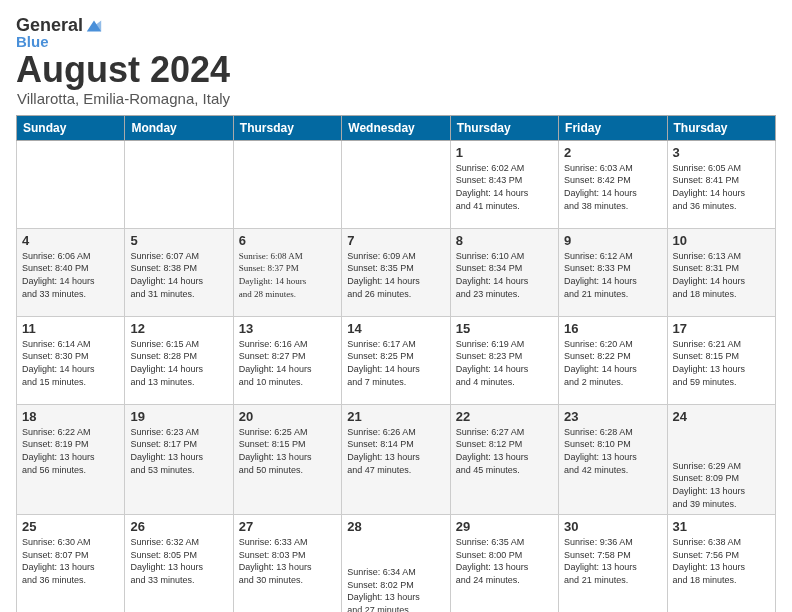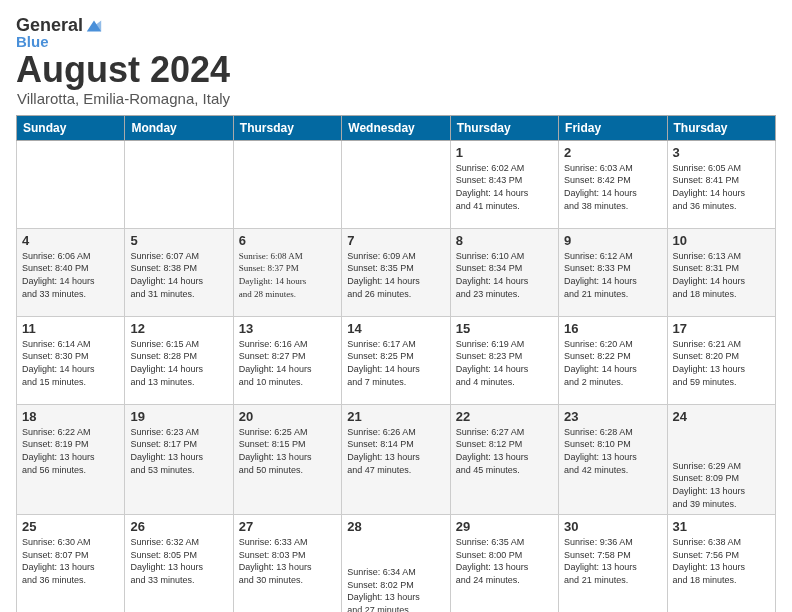--- a/index.html
+++ b/index.html
@@ -244,21 +244,21 @@
         <td>
           <span class="day-number">16</span>
           <div class="day-info" style="white-space: pre-line;">Sunrise: 6:20 AM
 Sunset: 8:22 PM
 Daylight: 14 hours
 and 2 minutes.</div>
         </td>
         <td>
           <span class="day-number">17</span>
           <div class="day-info" style="white-space: pre-line;">Sunrise: 6:21 AM
-Sunset: 8:20 PM
+Sunset: 8:15 PM
 Daylight: 13 hours
 and 59 minutes.</div>
         </td>
       </tr>
       <tr>
         <td>
           <span class="day-number">18</span>
           <div class="day-info" style="white-space: pre-line;">Sunrise: 6:22 AM
 Sunset: 8:19 PM
 Daylight: 13 hours

